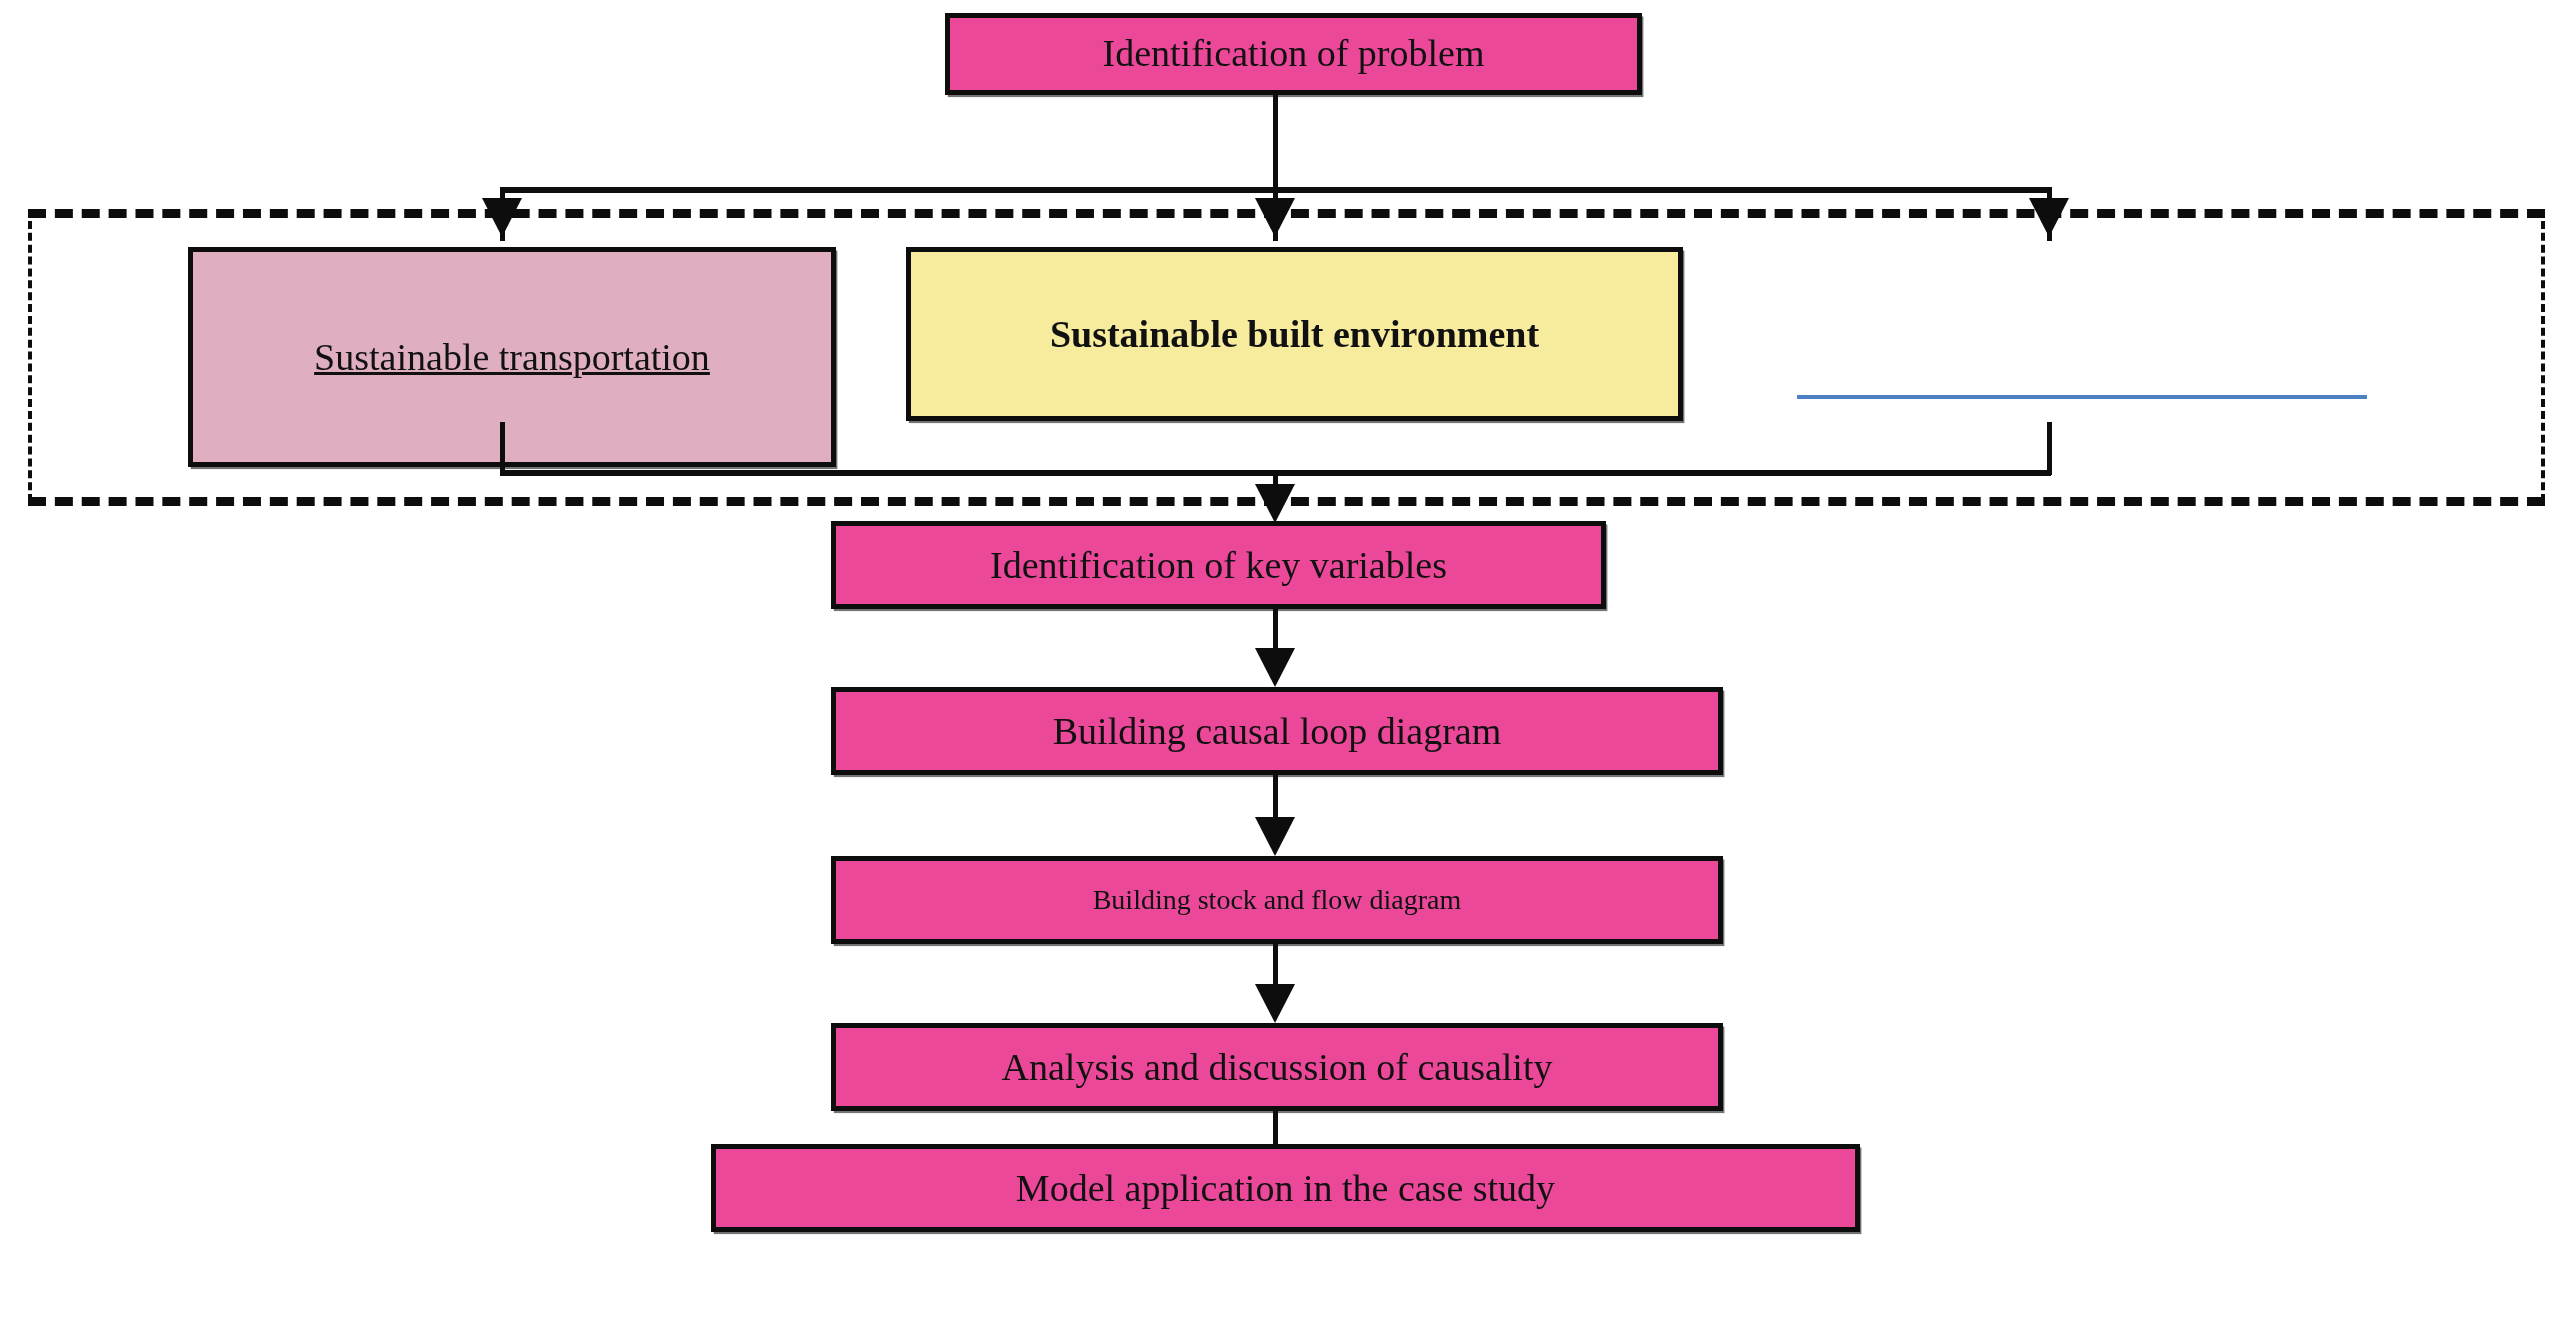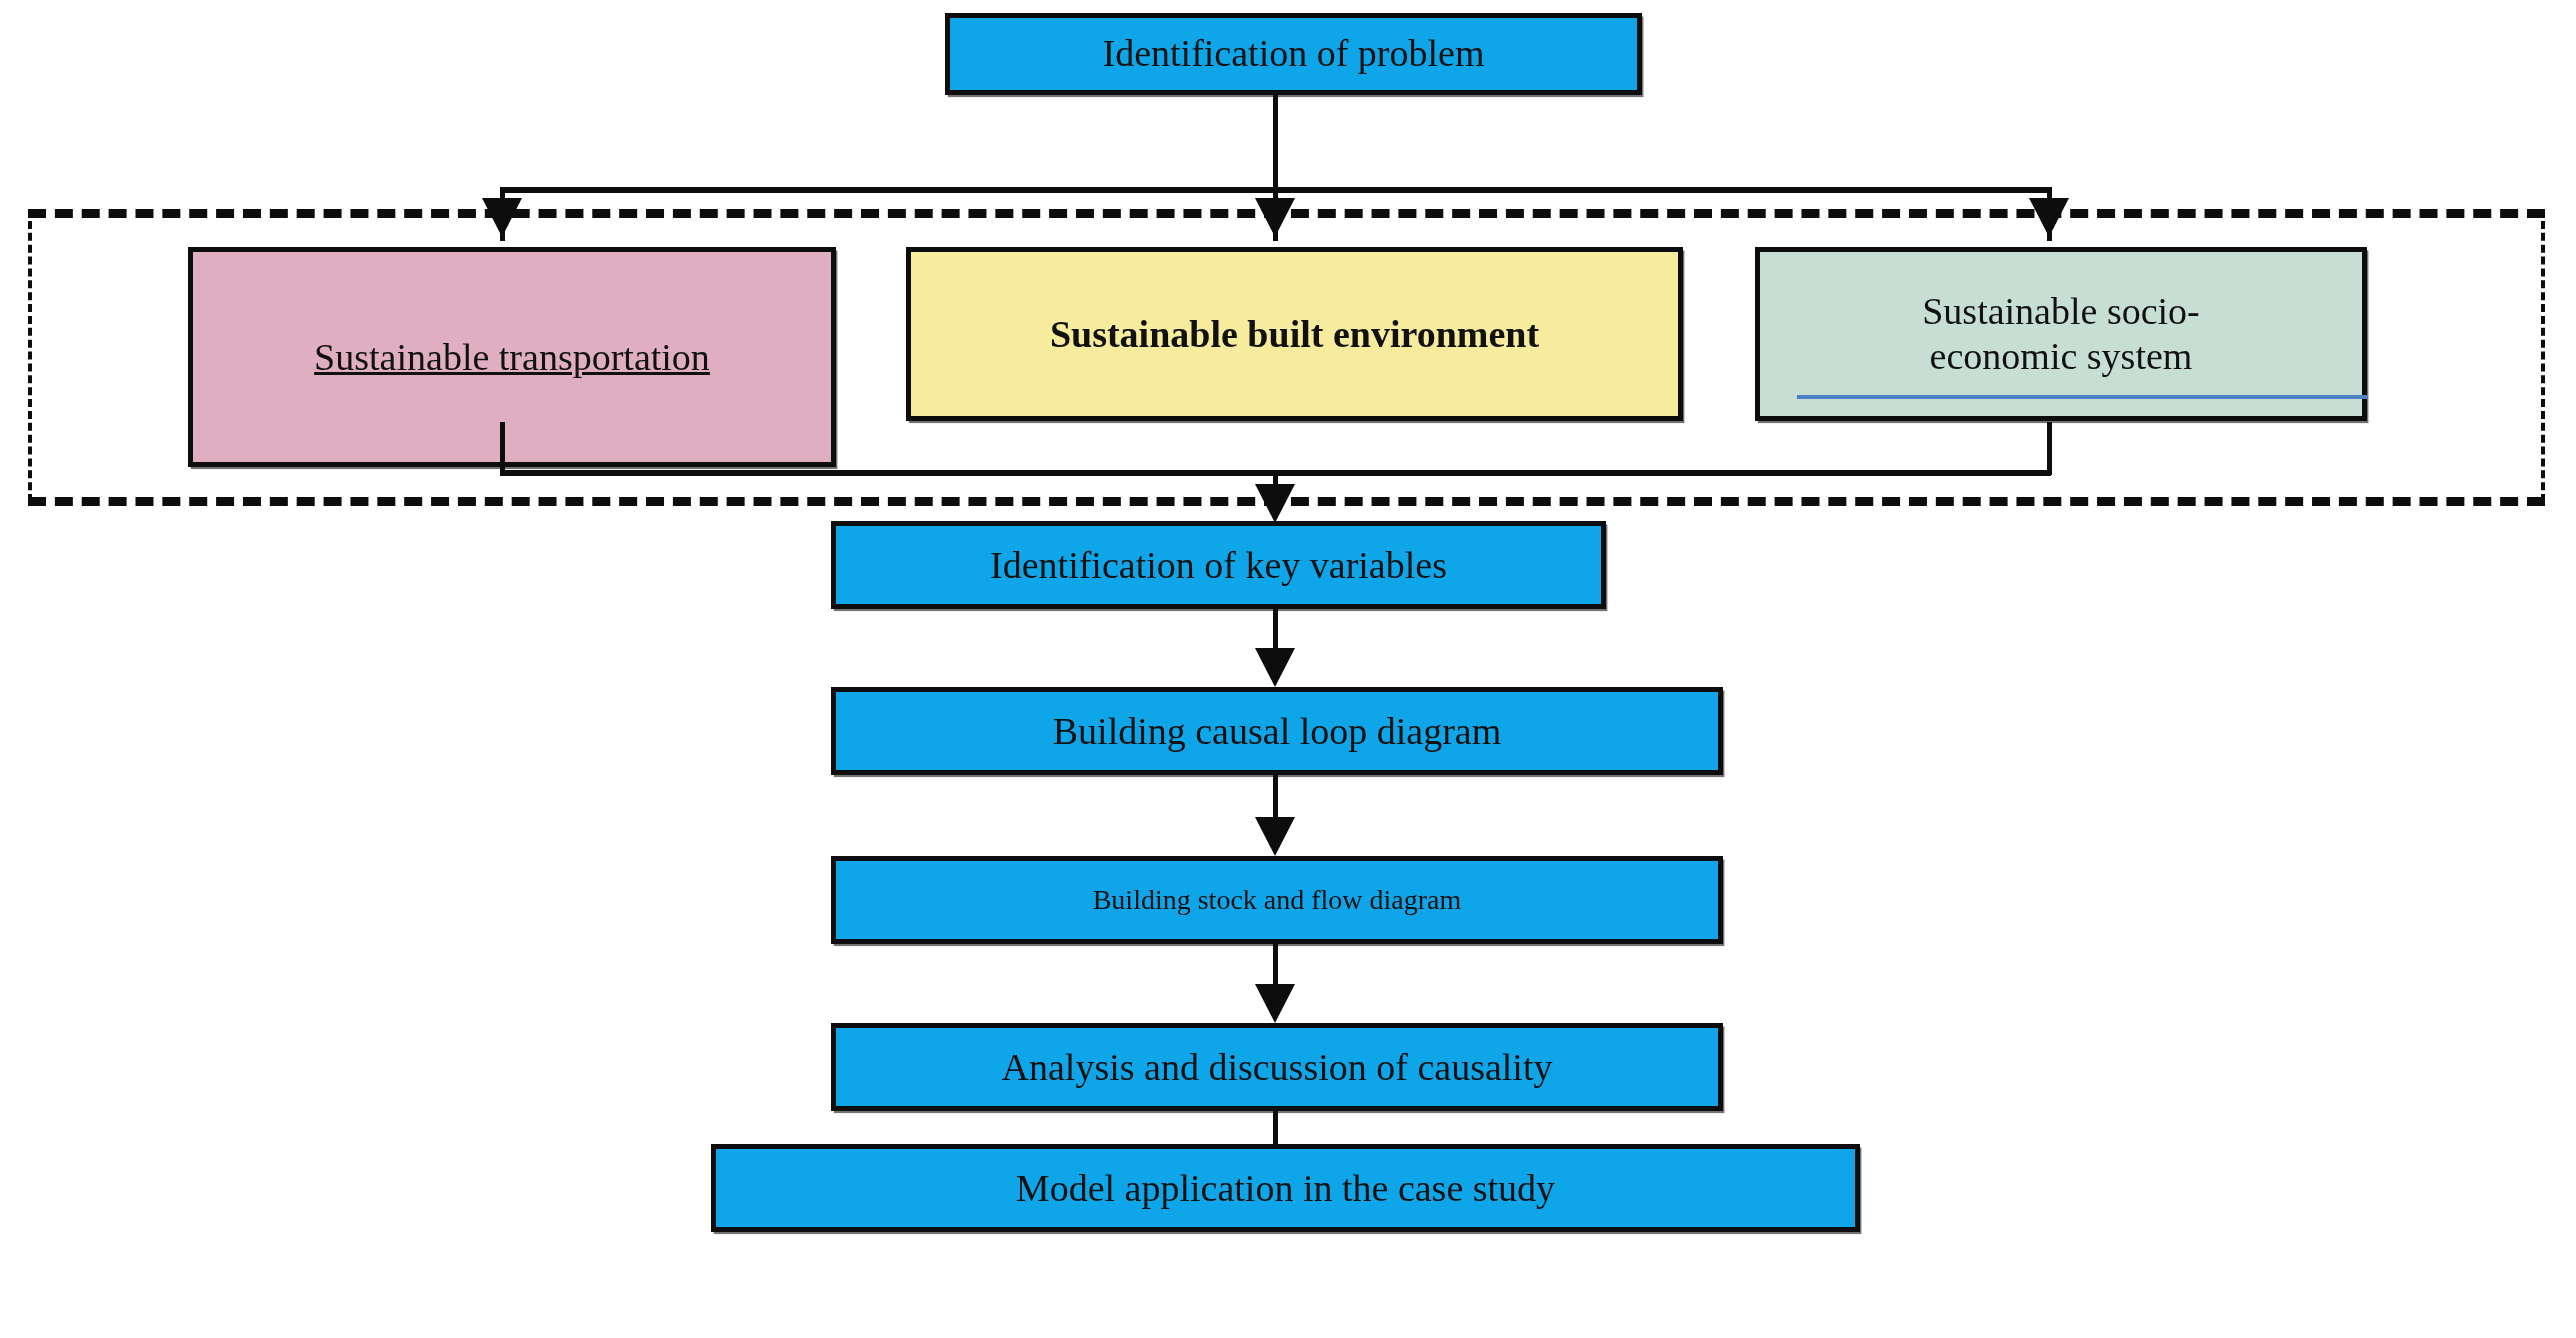--- a/index.html
+++ b/index.html
@@ -14,21 +14,21 @@
     position: relative;
     width: 2576px;
     height: 1338px;
     background: #ffffff;
     overflow: hidden;
   }
   .node {
     position: absolute;
     box-sizing: border-box;
     border: 5.6px solid #0d0d0d;
-    background: #0ea5e9;
+    background: #ec4899;
     display: flex;
     align-items: center;
     justify-content: center;
     text-align: center;
     color: #111111;
     line-height: 1.18;
   }
   .node .label {
     display: block;
     padding: 0 12.5px;
@@ -114,24 +114,20 @@
   </div>
 
   <div class="node phase-pink tall-shadow" style="left:188px; top:247px; width:648px; height:220px; font-size:38px;text-decoration:underline;">
     <span class="label">Sustainable transportation</span>
   </div>
 
   <div class="node phase-yellow tall-shadow" style="left:906px; top:247px; width:777px; height:174px; font-size:38px;">
     <span class="label">Sustainable built environment</span>
   </div>
 
-  <div class="node phase-teal tall-shadow" style="left:1755px; top:247px; width:612px; height:174px; font-size:38px;">
-    <span class="label">Sustainable socio-
-economic system</span>
-  </div>
   <div class="blue-rule" style="left:1797px; top:395px; width:570px;"></div>
 
   <div class="vline" style="left:500px; top:422px; width:4.9px; height:53px;"></div>
   <div class="vline" style="left:2047px; top:422px; width:4.9px; height:53px;"></div>
   <div class="hline" style="left:500px; top:470px; width:1551px; height:5.6px;"></div>
   <div class="vline" style="left:1273px; top:470px; width:4.9px; height:40px;"></div>
   <div class="arrow-down" style="left:1255px; top:484px;"></div>
 
   <div class="node tall-shadow" style="left:831px; top:521px; width:775px; height:88px; font-size:38px;">
     <span class="label">Identification of key variables</span>

